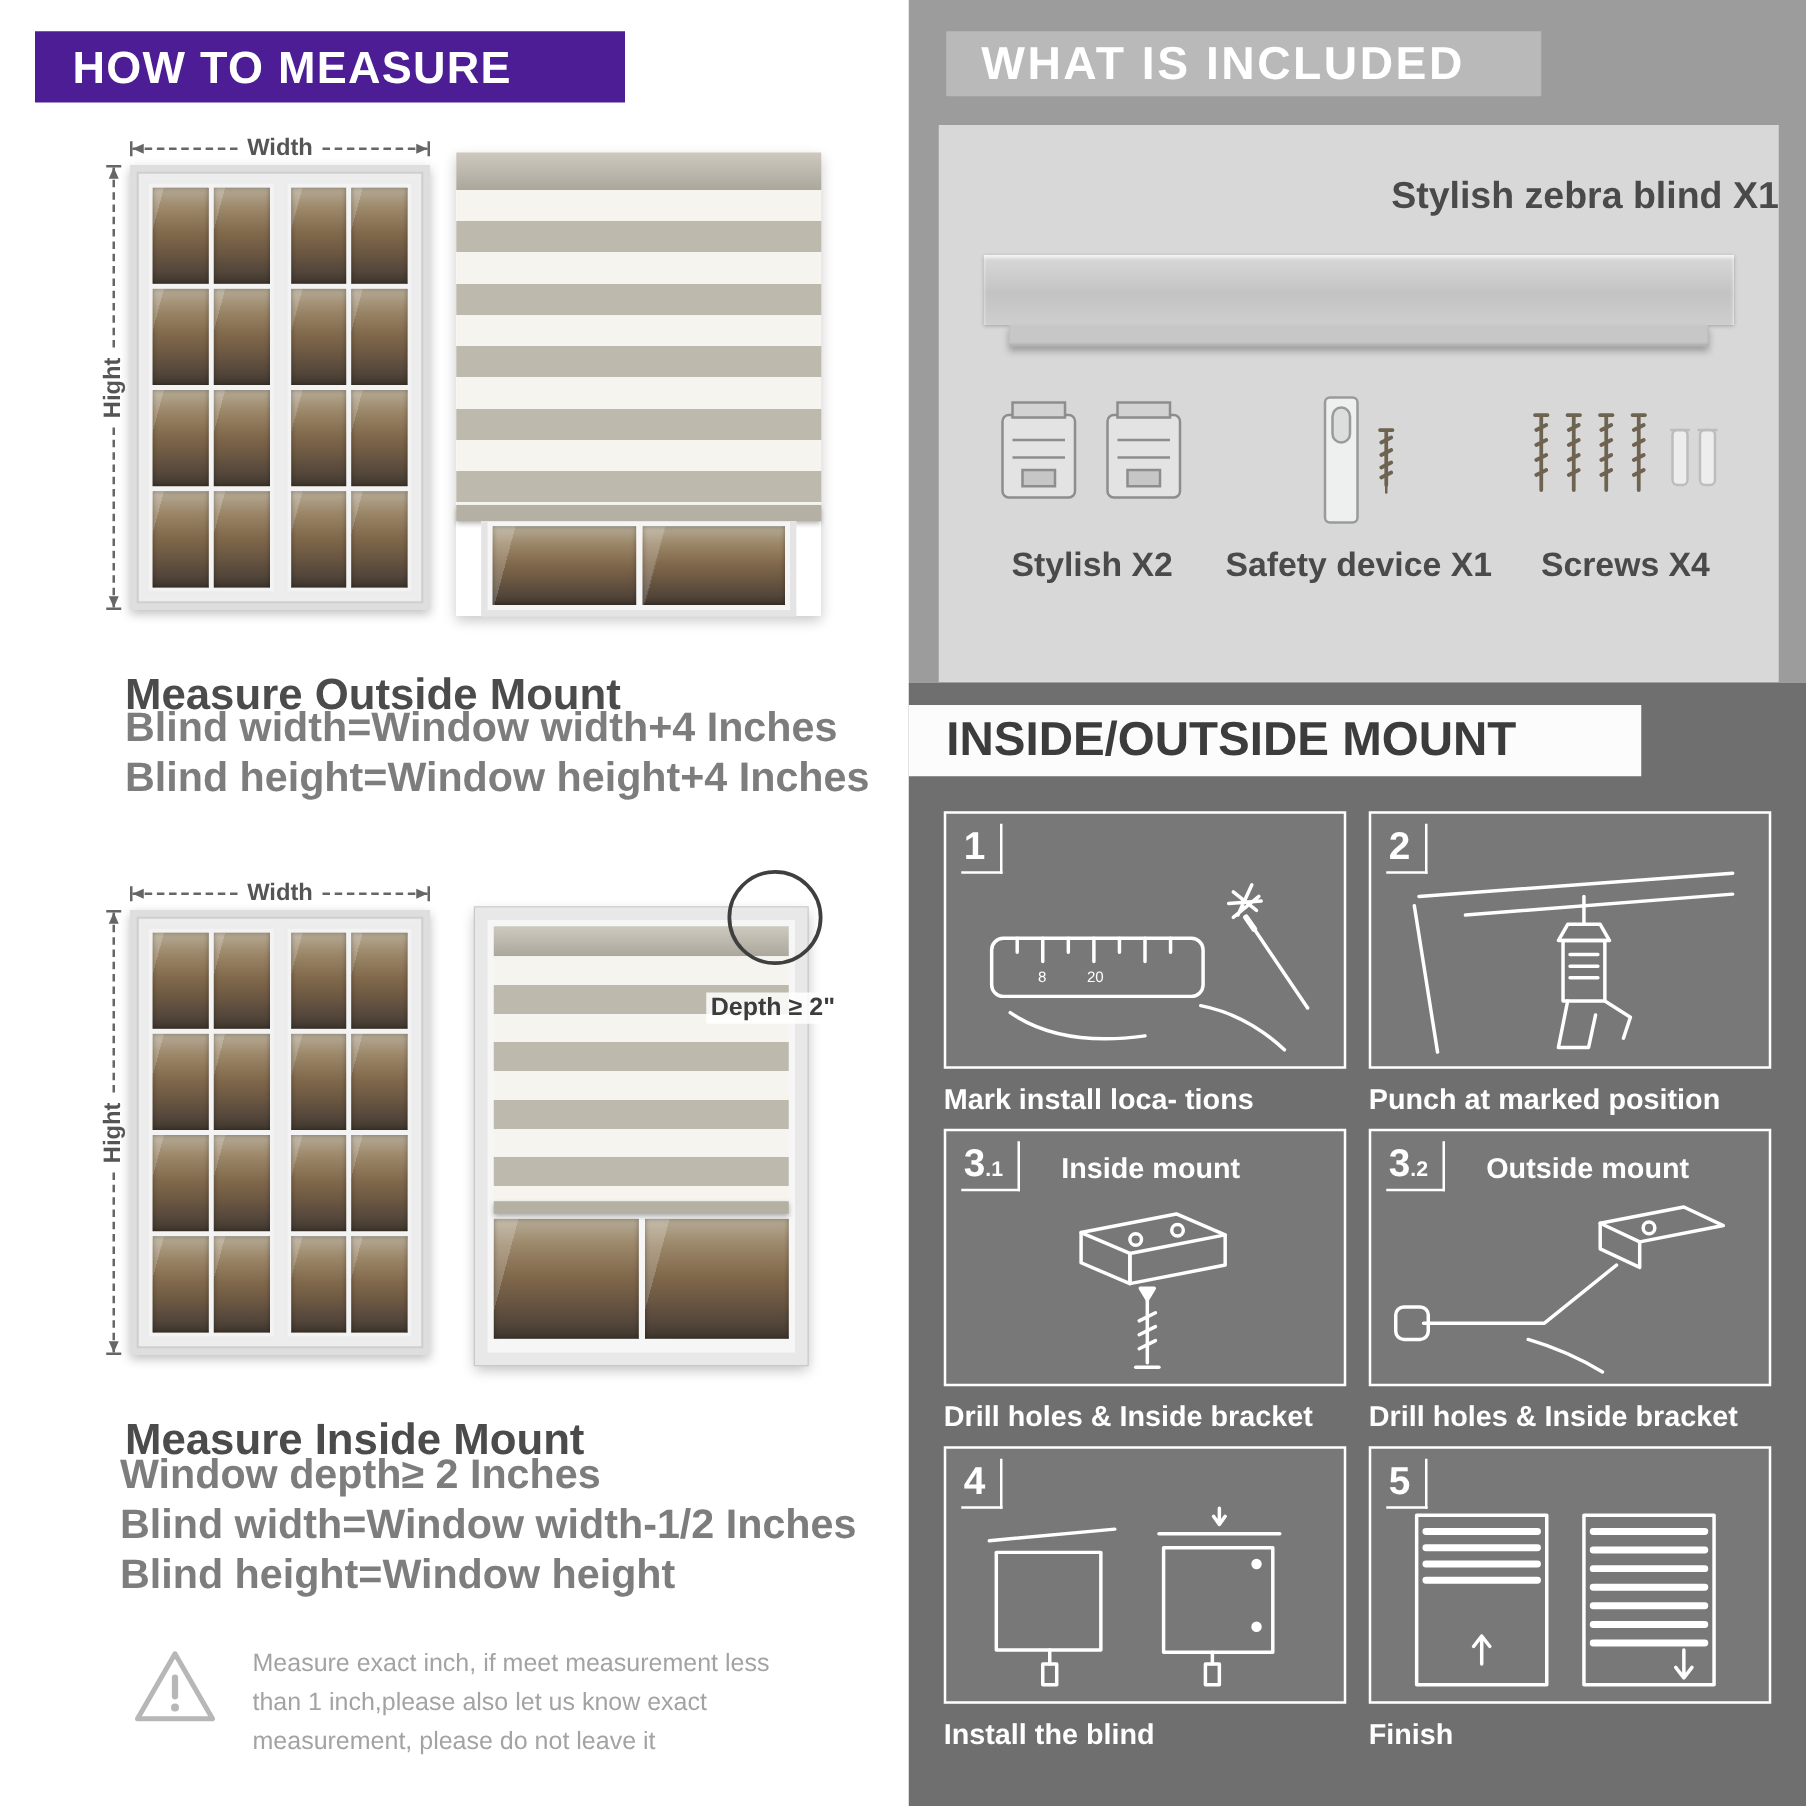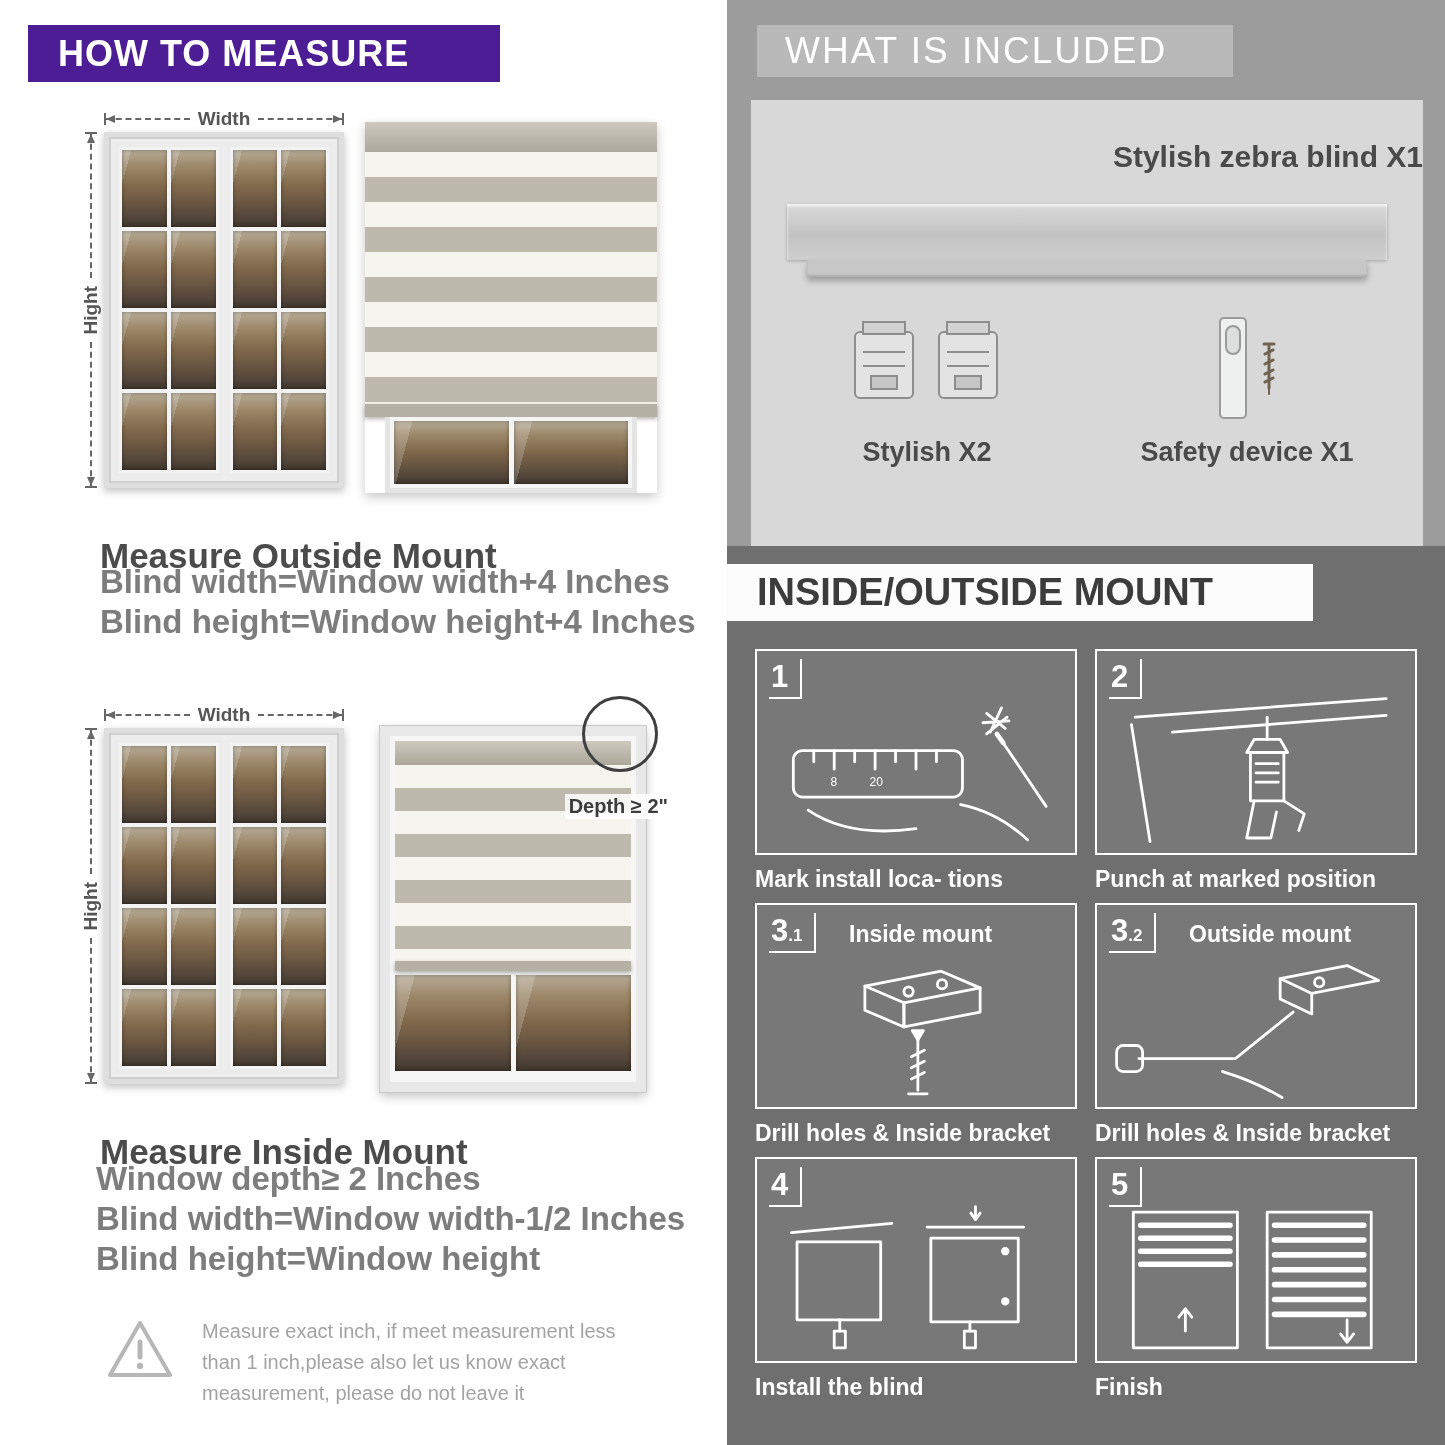--- a/index.html
+++ b/index.html
@@ -70,21 +70,21 @@
   .sec-line  { position:absolute; font-size:33px; font-weight:bold; color:#7d7d7d; }
 
   .warning { position:absolute; left:104px; top:1316px; display:flex; gap:26px; align-items:flex-start; }
   .warn-text { width:448px; font-size:20px; color:#a3a3a3; line-height:1.55; }
 
   
   .right { width:718px; height:1445px; display:flex; flex-direction:column; }
 
   .included { height:546px; background:#9c9c9c; position:relative; }
   .inc-banner { position:absolute; left:30px; top:25px; width:476px; height:52px;
-    background:#b9b9b9; color:#fff; font-size:37px; font-weight:normal;
+    background:#b9b9b9; color:#fff; font-size:37px; font-weight:bold;
     display:flex; align-items:center; padding-left:28px; letter-spacing:2px; }
   .inc-panel { position:absolute; left:24px; top:100px; width:672px; height:446px; background:#d8d8d8; }
   .inc-title { text-align:right; padding-top:40px; font-size:30px; font-weight:bold; color:#4a4a4a; }
   .cassette-big { width:600px; height:56px; margin:30px auto 0;
     background:linear-gradient(180deg,#d9d9d9 0%,#c3c3c3 55%,#cecece 100%);
     box-shadow:inset 0 2px 3px rgba(255,255,255,.8), 0 1px 3px rgba(0,0,0,.25); }
   .cassette-rail { width:560px; height:17px; margin:0 auto; background:#c7c7c7;
     box-shadow:0 4px 6px rgba(0,0,0,.28), inset 0 -2px 2px rgba(0,0,0,.12); }
   .parts { display:flex; margin-top:36px; padding:0 16px; }
   .part { flex:1; display:flex; flex-direction:column; align-items:center; }
@@ -274,20 +274,38 @@
                 <g stroke="#6e6250" stroke-width="3" fill="none" stroke-linecap="round">
                   <path d="M72 30 h10 M77 30 v44"></path>
                   <path d="M73 40 l8 -4 M73 50 l8 -4 M73 60 l8 -4 M73 68 l8 -4"></path>
                   <path d="M77 74 l0 6" stroke-width="2"></path>
                 </g>
               </svg>
             </span>
             <div class="plabel">Safety device X1</div>
           </div>
 
+          <div class="part">
+            <span class="icon">
+              <svg width="180" height="110" viewBox="0 0 180 110">
+                <g stroke="#6e6250" stroke-width="3" fill="none" stroke-linecap="round">
+                  <path d="M18 18 h10 M23 18 v60 M19 30 l8 -4 M19 42 l8 -4 M19 54 l8 -4 M19 66 l8 -4"></path>
+                  <path d="M44 18 h10 M49 18 v60 M45 30 l8 -4 M45 42 l8 -4 M45 54 l8 -4 M45 66 l8 -4"></path>
+                  <path d="M70 18 h10 M75 18 v60 M71 30 l8 -4 M71 42 l8 -4 M71 54 l8 -4 M71 66 l8 -4"></path>
+                  <path d="M96 18 h10 M101 18 v60 M97 30 l8 -4 M97 42 l8 -4 M97 54 l8 -4 M97 66 l8 -4"></path>
+                </g>
+                <g stroke="#bdbdbd" stroke-width="2" fill="#ededed">
+                  <rect x="128" y="30" width="12" height="44" rx="4"></rect>
+                  <rect x="150" y="30" width="12" height="44" rx="4"></rect>
+                  <path d="M126 30 h16 M148 30 h16" fill="none"></path>
+                </g>
+              </svg>
+            </span>
+            <div class="plabel">Screws X4</div>
+          </div>
 
         </div>
       </div>
     </div>
 
     <div class="mount">
       <div class="mount-banner">INSIDE/OUTSIDE MOUNT</div>
 
       <div class="steps">
 

